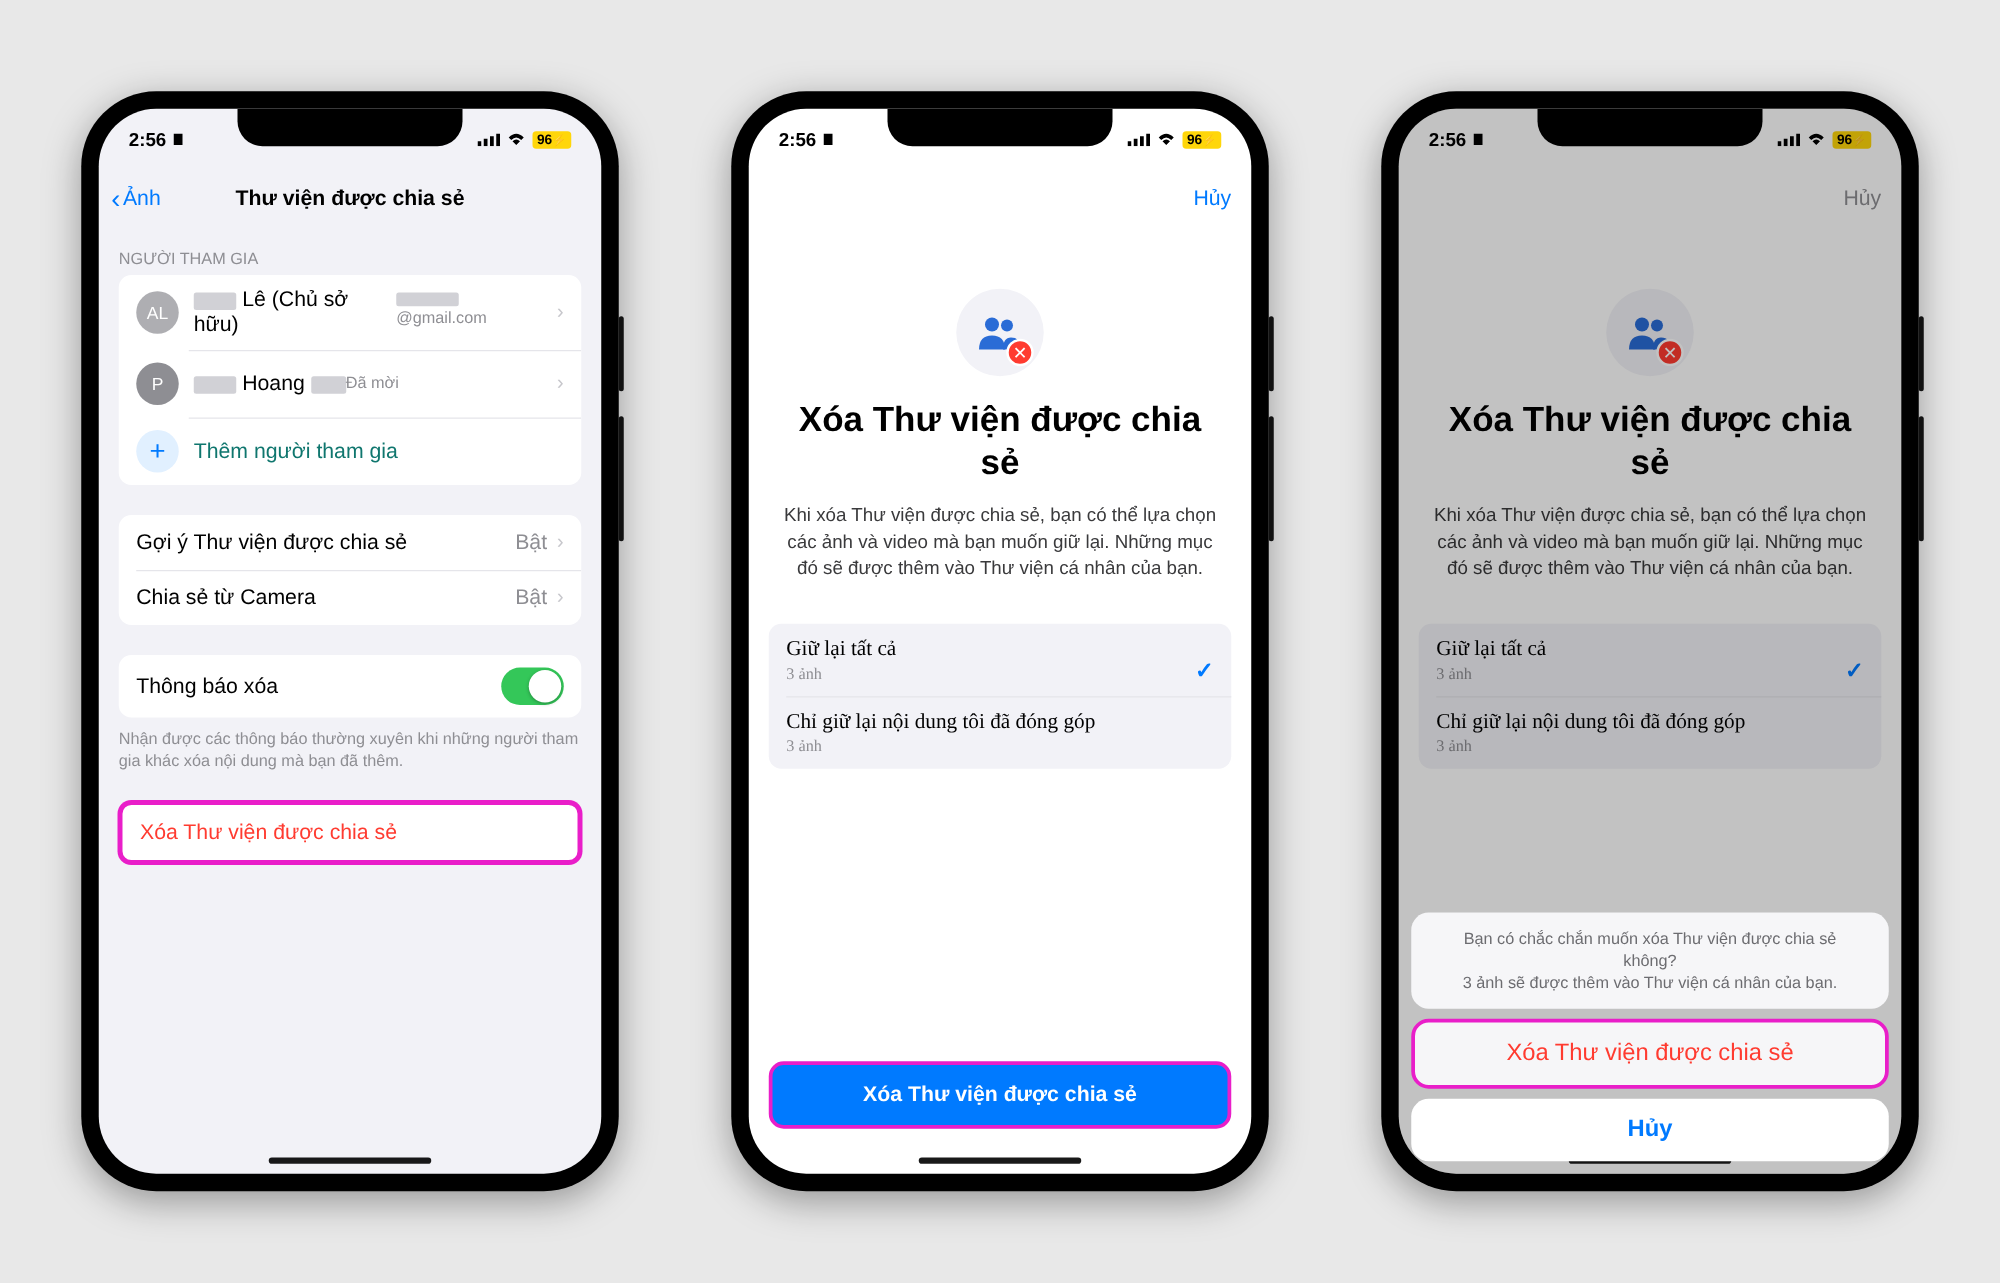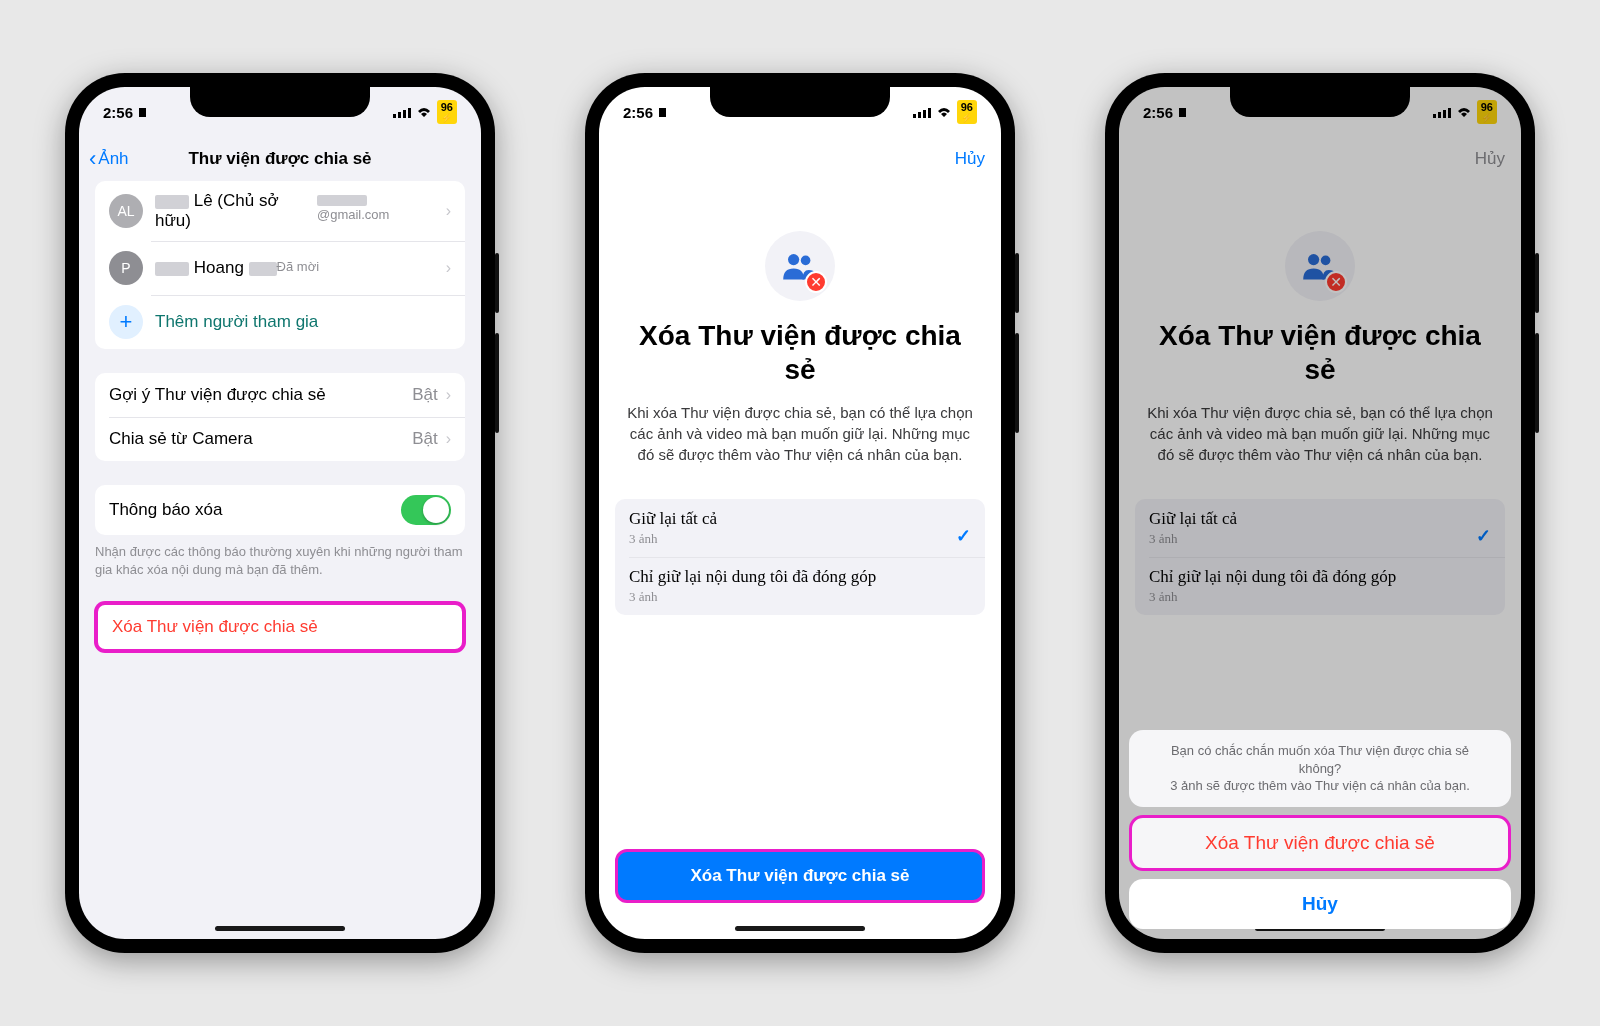--- a/index.html
+++ b/index.html
@@ -65,21 +65,20 @@
   .status-right { display: flex; align-items: center; gap: 5px; }
   .battery-badge {
     background: #ffd60a;
     color: #000;
     font-size: 11px;
     font-weight: 700;
     padding: 1px 4px;
     border-radius: 3px;
     display: inline-flex;
     align-items: center;
-    flex-direction: column;
   }
   .nav-bar {
     height: 44px;
     display: flex;
     align-items: center;
     justify-content: center;
     position: relative;
     padding: 0 12px;
   }
   .nav-back {
@@ -333,20 +332,21 @@
     </div>
 
     <div class="nav-bar">
       <div class="nav-back">
         <span class="chev">‹</span>
         <span>Ảnh</span>
       </div>
       <div class="nav-title">Thư viện được chia sẻ</div>
     </div>
 
+    <div class="section-header">NGƯỜI THAM GIA</div>
     <div class="list">
       <div class="cell participant">
         <div class="avatar">AL</div>
         <div class="cell-main">
           <div class="cell-title"><span class="redact" style="width:34px;"></span> <span>Lê (Chủ sở hữu)</span></div>
           <div class="cell-sub"><span class="redact" style="width:50px;height:11px;"></span><span>@gmail.com</span></div>
         </div>
         <span class="chevron">›</span>
       </div>
       <div class="cell participant">

